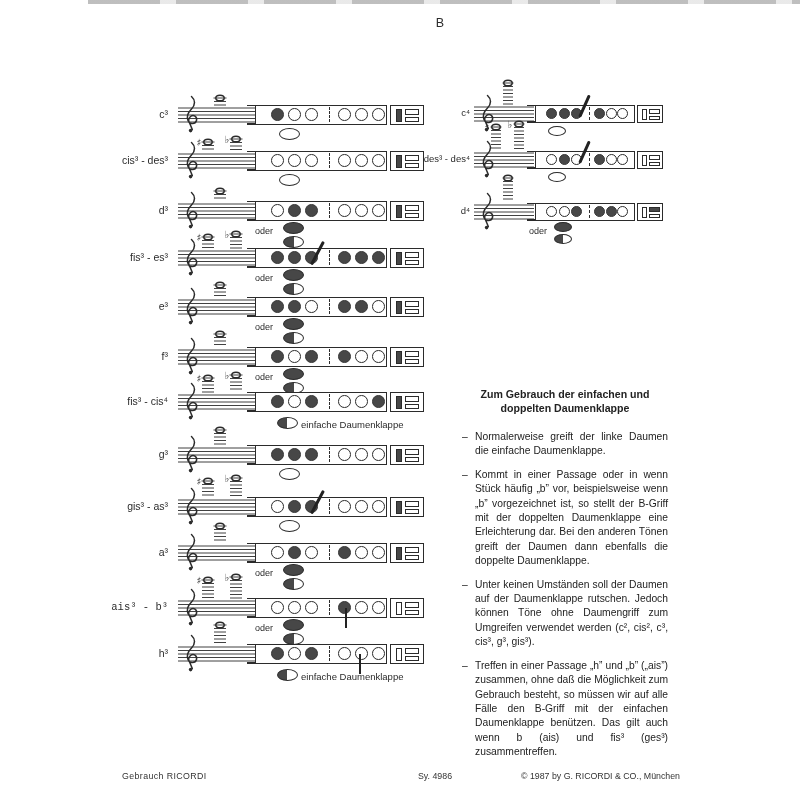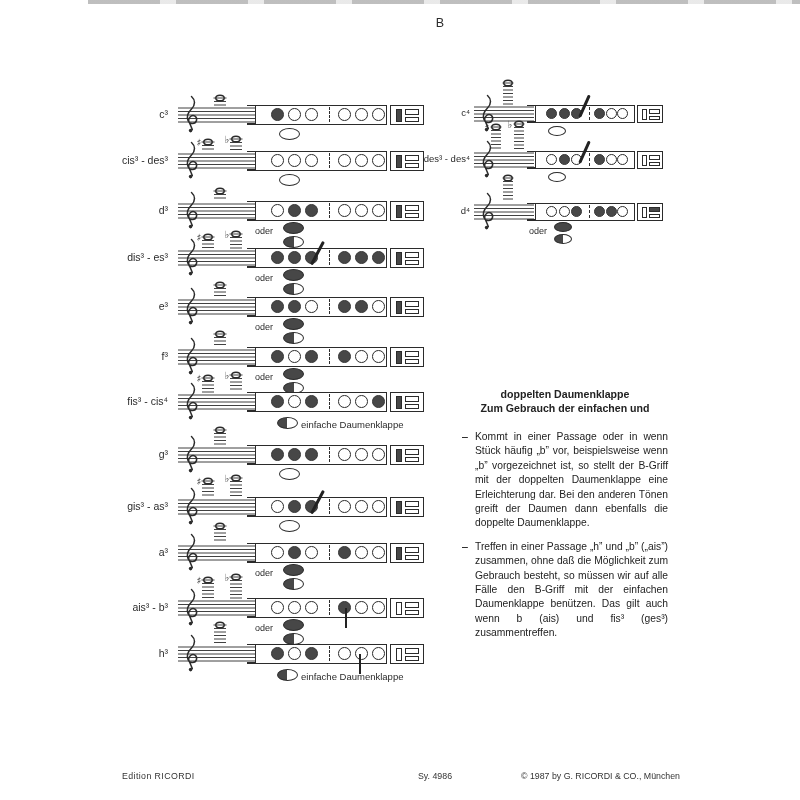--- a/index.html
+++ b/index.html
@@ -143,21 +143,21 @@
         <div class="divider" style="left: 73px; top: 1px; height: 15px;"></div>
       </div>
       <div class="endb" style="left: 390px; top: 201px; width: 34px; height: 20px;">
         <div class="vkey filled" style="left: 4.5px; top: 3.2px; width: 6px; height: 12.5px;"></div>
         <div class="hkey" style="left: 14px; top: 3.2px; width: 14px; height: 5.6px;"></div>
         <div class="hkey" style="left: 14px; top: 10.8px; width: 14px; height: 5.6px;"></div>
       </div>
       <div class="thumb filled" style="left: 283px; top: 222px; width: 21px; height: 12px;"></div>
       <div class="oder" style="left: 255px; top: 226px;">oder</div>
       <div class="thumb half" style="left: 283px; top: 236px; width: 21px; height: 12px;"></div>
-      <div class="nlabel" style="left: 18px; top: 251px; width: 150px; font-size: 10.5px;">dis³ - es³</div>
+      <div class="nlabel" style="left: 18px; top: 251px; width: 150px; font-size: 10.5px;">fis³ - es³</div>
       <div class="staffwrap" style="left: 178px; top: 207px;"><svg width="78" height="70" viewBox="0 0 78 70">
           <line x1="0" y1="44" x2="78" y2="44" stroke="#2b2b2b" stroke-width="0.9"></line>
           <line x1="0" y1="47.5" x2="78" y2="47.5" stroke="#2b2b2b" stroke-width="0.9"></line>
           <line x1="0" y1="51" x2="78" y2="51" stroke="#2b2b2b" stroke-width="0.9"></line>
           <line x1="0" y1="54.5" x2="78" y2="54.5" stroke="#2b2b2b" stroke-width="0.9"></line>
           <line x1="0" y1="58" x2="78" y2="58" stroke="#2b2b2b" stroke-width="0.9"></line>
           <g transform="translate(2,4)">
             <path d="M11.5 28.5 C15.5 32 15.5 37 11.5 41 C8 44.5 6.5 48.5 8 52.5 C9.5 56.5 15.5 56.5 16.5 52.5 C17.5 48.5 13.5 46 10.5 48.5 C8.5 50.3 8.3 53.5 10 56 L12.3 61.5" fill="none" stroke="#2b2b2b" stroke-width="1.5" stroke-linecap="round"></path>
             <circle cx="10.6" cy="62.6" r="1.8" fill="#2b2b2b"></circle>
           </g>
@@ -421,21 +421,21 @@
         <div class="divider" style="left: 73px; top: 1px; height: 15px;"></div>
       </div>
       <div class="endb" style="left: 390px; top: 543px; width: 34px; height: 20px;">
         <div class="vkey filled" style="left: 4.5px; top: 3.2px; width: 6px; height: 12.5px;"></div>
         <div class="hkey" style="left: 14px; top: 3.2px; width: 14px; height: 5.6px;"></div>
         <div class="hkey" style="left: 14px; top: 10.8px; width: 14px; height: 5.6px;"></div>
       </div>
       <div class="thumb filled" style="left: 283px; top: 564px; width: 21px; height: 12px;"></div>
       <div class="oder" style="left: 255px; top: 568px;">oder</div>
       <div class="thumb half" style="left: 283px; top: 578px; width: 21px; height: 12px;"></div>
-      <div class="nlabel" style="left: 18px; top: 601px; width: 150px; font-size: 10.5px;">ais³ - b³</div>
+      <div class="nlabel" style="left: 18px; top: 601px; width: 150px; font-size: 10.5px; font-family: Liberation Mono, monospace;">ais³ - b³</div>
       <div class="staffwrap" style="left: 178px; top: 557px;"><svg width="78" height="70" viewBox="0 0 78 70">
           <line x1="0" y1="44" x2="78" y2="44" stroke="#2b2b2b" stroke-width="0.9"></line>
           <line x1="0" y1="47.5" x2="78" y2="47.5" stroke="#2b2b2b" stroke-width="0.9"></line>
           <line x1="0" y1="51" x2="78" y2="51" stroke="#2b2b2b" stroke-width="0.9"></line>
           <line x1="0" y1="54.5" x2="78" y2="54.5" stroke="#2b2b2b" stroke-width="0.9"></line>
           <line x1="0" y1="58" x2="78" y2="58" stroke="#2b2b2b" stroke-width="0.9"></line>
           <g transform="translate(2,4)">
             <path d="M11.5 28.5 C15.5 32 15.5 37 11.5 41 C8 44.5 6.5 48.5 8 52.5 C9.5 56.5 15.5 56.5 16.5 52.5 C17.5 48.5 13.5 46 10.5 48.5 C8.5 50.3 8.3 53.5 10 56 L12.3 61.5" fill="none" stroke="#2b2b2b" stroke-width="1.5" stroke-linecap="round"></path>
             <circle cx="10.6" cy="62.6" r="1.8" fill="#2b2b2b"></circle>
           </g>
@@ -638,25 +638,25 @@
         <div class="hkey filled" style="left: 10.5px; top: 3px; width: 11.5px; height: 4.6px;"></div>
         <div class="hkey" style="left: 10.5px; top: 9.6px; width: 11.5px; height: 4.6px;"></div>
       </div>
       <div class="thumb filled" style="left: 554px; top: 222px; width: 18px; height: 10px;"></div>
       <div class="oder" style="left: 529px; top: 226px;">oder</div>
       <div class="thumb half" style="left: 554px; top: 234px; width: 18px; height: 10px;"></div>
     </div>
 
   <div id="textblock">
     <div id="tb-title">
+      <div>Zum Gebrauch der einfachen und</div>
       <div>doppelten Daumenklappe</div>
-      <div>Zum Gebrauch der einfachen und</div>
     </div>
-    <p class="bullet"><span class="dash">–</span></p>
+    <p class="bullet"><span class="dash">–</span><span>Normalerweise greift der linke Daumen die einfache Daumenklappe.</span></p>
     <p class="bullet"><span class="dash">–</span><span>Kommt in einer Passage oder in wenn Stück häufig „b” vor, beispielsweise wenn „b” vorgezeichnet ist, so stellt der B-Griff mit der doppelten Daumenklappe eine Erleichterung dar. Bei den anderen Tönen greift der Daumen dann ebenfalls die doppelte Daumenklappe.</span></p>
-    <p class="bullet"><span class="dash">–</span></p>
+    <p class="bullet"><span class="dash">–</span><span>Unter keinen Umständen soll der Daumen auf der Daumenklappe rutschen. Jedoch können Töne ohne Daumengriff zum Umgreifen verwendet werden (c², cis², c³, cis³, g³, gis³).</span></p>
     <p class="bullet"><span class="dash">–</span><span>Treffen in einer Passage „h” und „b” („ais”) zusammen, ohne daß die Möglichkeit zum Gebrauch besteht, so müssen wir auf alle Fälle den B-Griff mit der einfachen Daumenklappe benützen. Das gilt auch wenn b (ais) und fis³ (ges³) zusammentreffen.</span></p>
   </div>
 
-  <div id="f-left" class="footer-item">Edition RICORDI</div>
+  <div id="f-left" class="footer-item">Gebrauch RICORDI</div>
   <div id="f-center" class="footer-item">Sy. 4986</div>
   <div id="f-right" class="footer-item">© 1987 by G. RICORDI &amp; CO., München</div>
 </div>
 
 </body></html>

